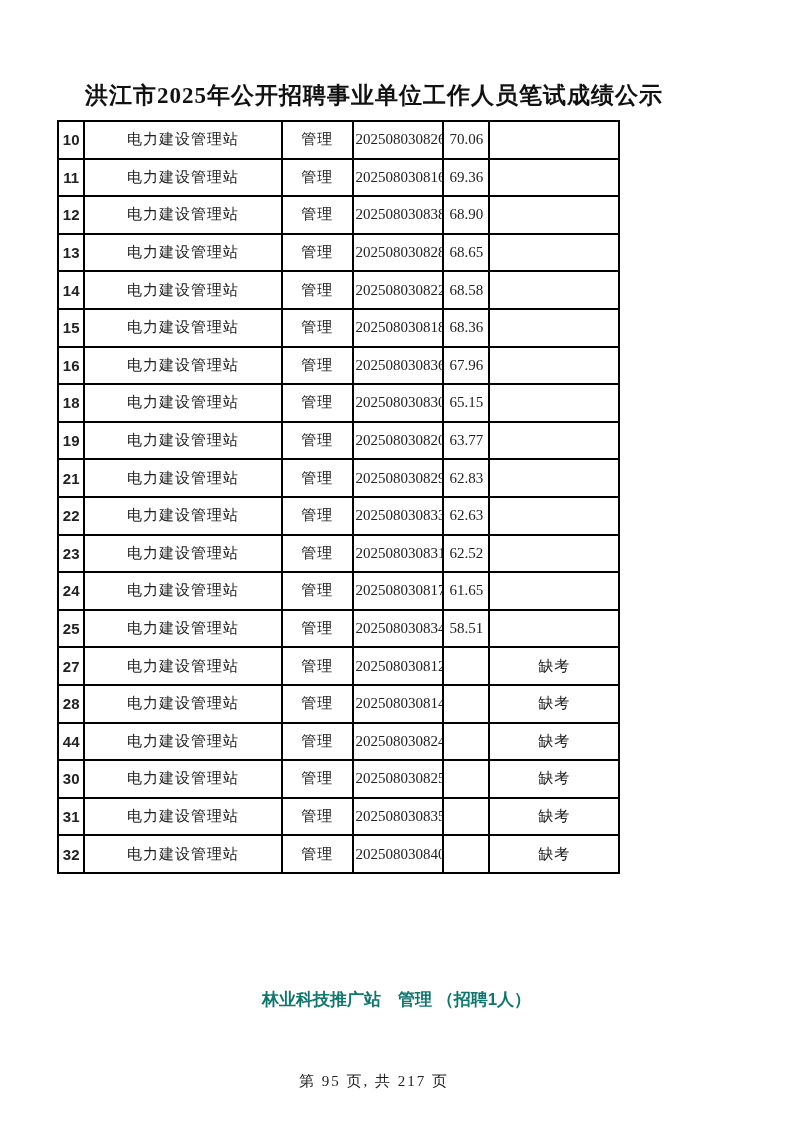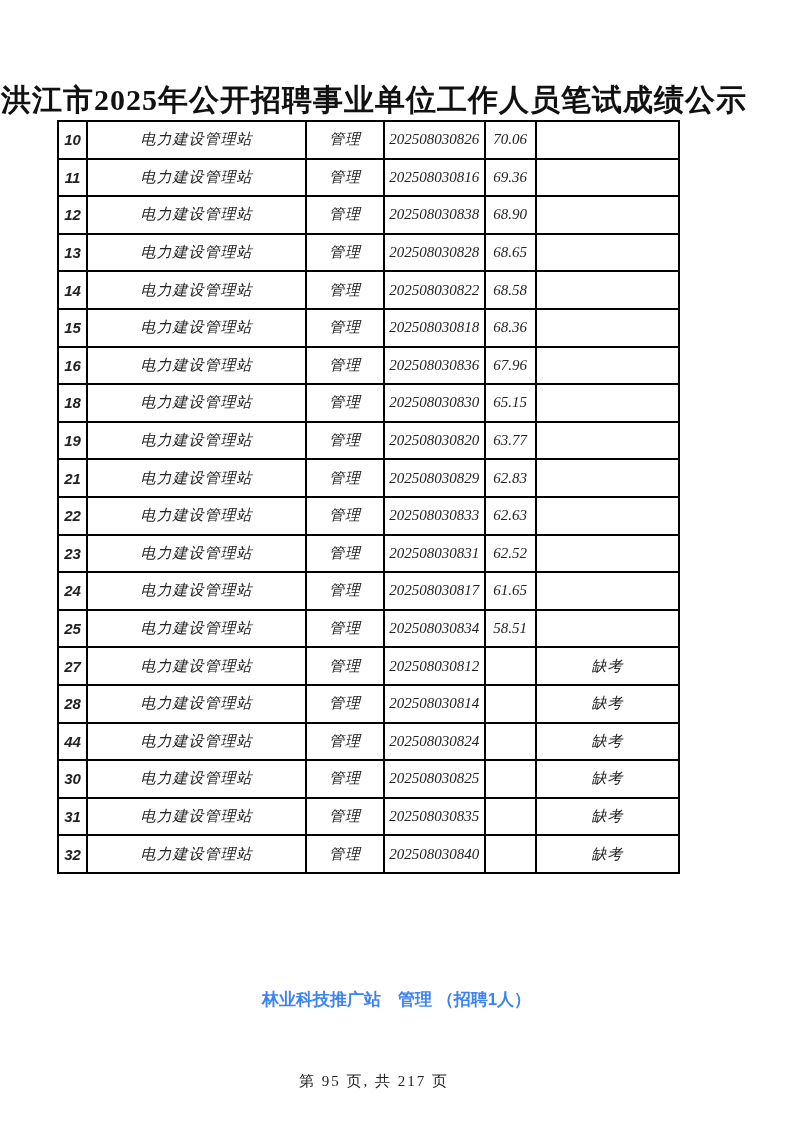--- a/index.html
+++ b/index.html
@@ -14,33 +14,32 @@
     font-family: "Liberation Serif", "DejaVu Serif", serif;
     color: #1b1b1b;
     overflow: hidden;
   }
   .doc-title {
     position: absolute;
     top: 80px;
     left: 0;
     width: 748px;
     text-align: center;
-    font-size: 30px;
+    font-size: 23px;
     font-weight: 600;
     letter-spacing: 1px;
     color: #111;
   }
   table.score-table {
     position: absolute;
     top: 120px;
     left: 57px;
-    width: 623px;
+    width: 563px;
     border-collapse: collapse;
     table-layout: fixed;
-    font-style: italic;
   }
   table.score-table td {
     border: 2px solid #000;
     padding: 0 2px;
     height: 35.6px;
     text-align: center;
     vertical-align: middle;
     font-size: 15px;
     color: #222;
     overflow: hidden;
@@ -67,21 +66,21 @@
   col.c-remark { width: 23.1%; }
   .section-heading {
     position: absolute;
     top: 988px;
     left: 0;
     width: 793px;
     text-align: center;
     font-family: "Liberation Sans", "DejaVu Sans", sans-serif;
     font-weight: bold;
     font-size: 17px;
-    color: #3b82f6;
+    color: #0f766e;
   }
   .page-indicator {
     position: absolute;
     top: 1072px;
     left: 0;
     width: 748px;
     text-align: center;
     font-size: 15px;
     letter-spacing: 2px;
     color: #222;

